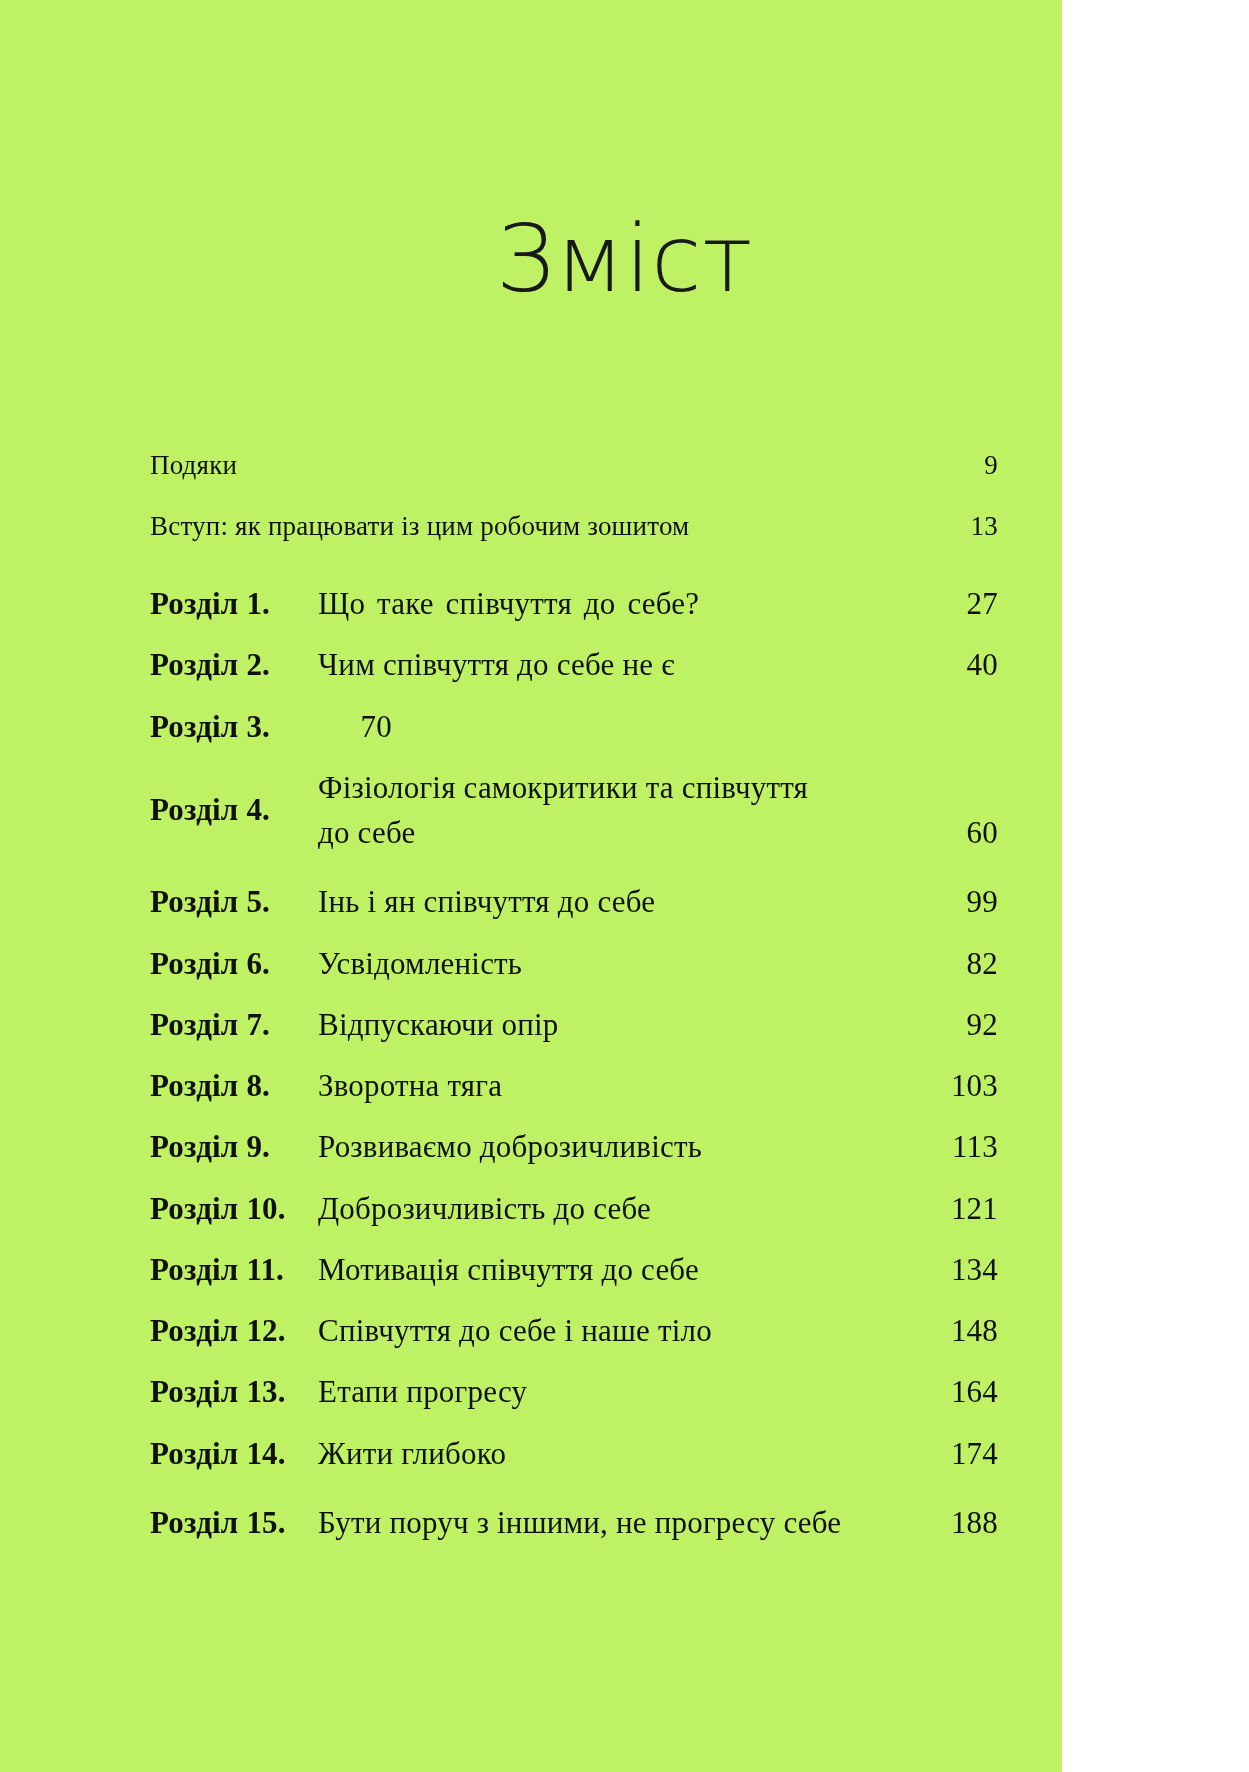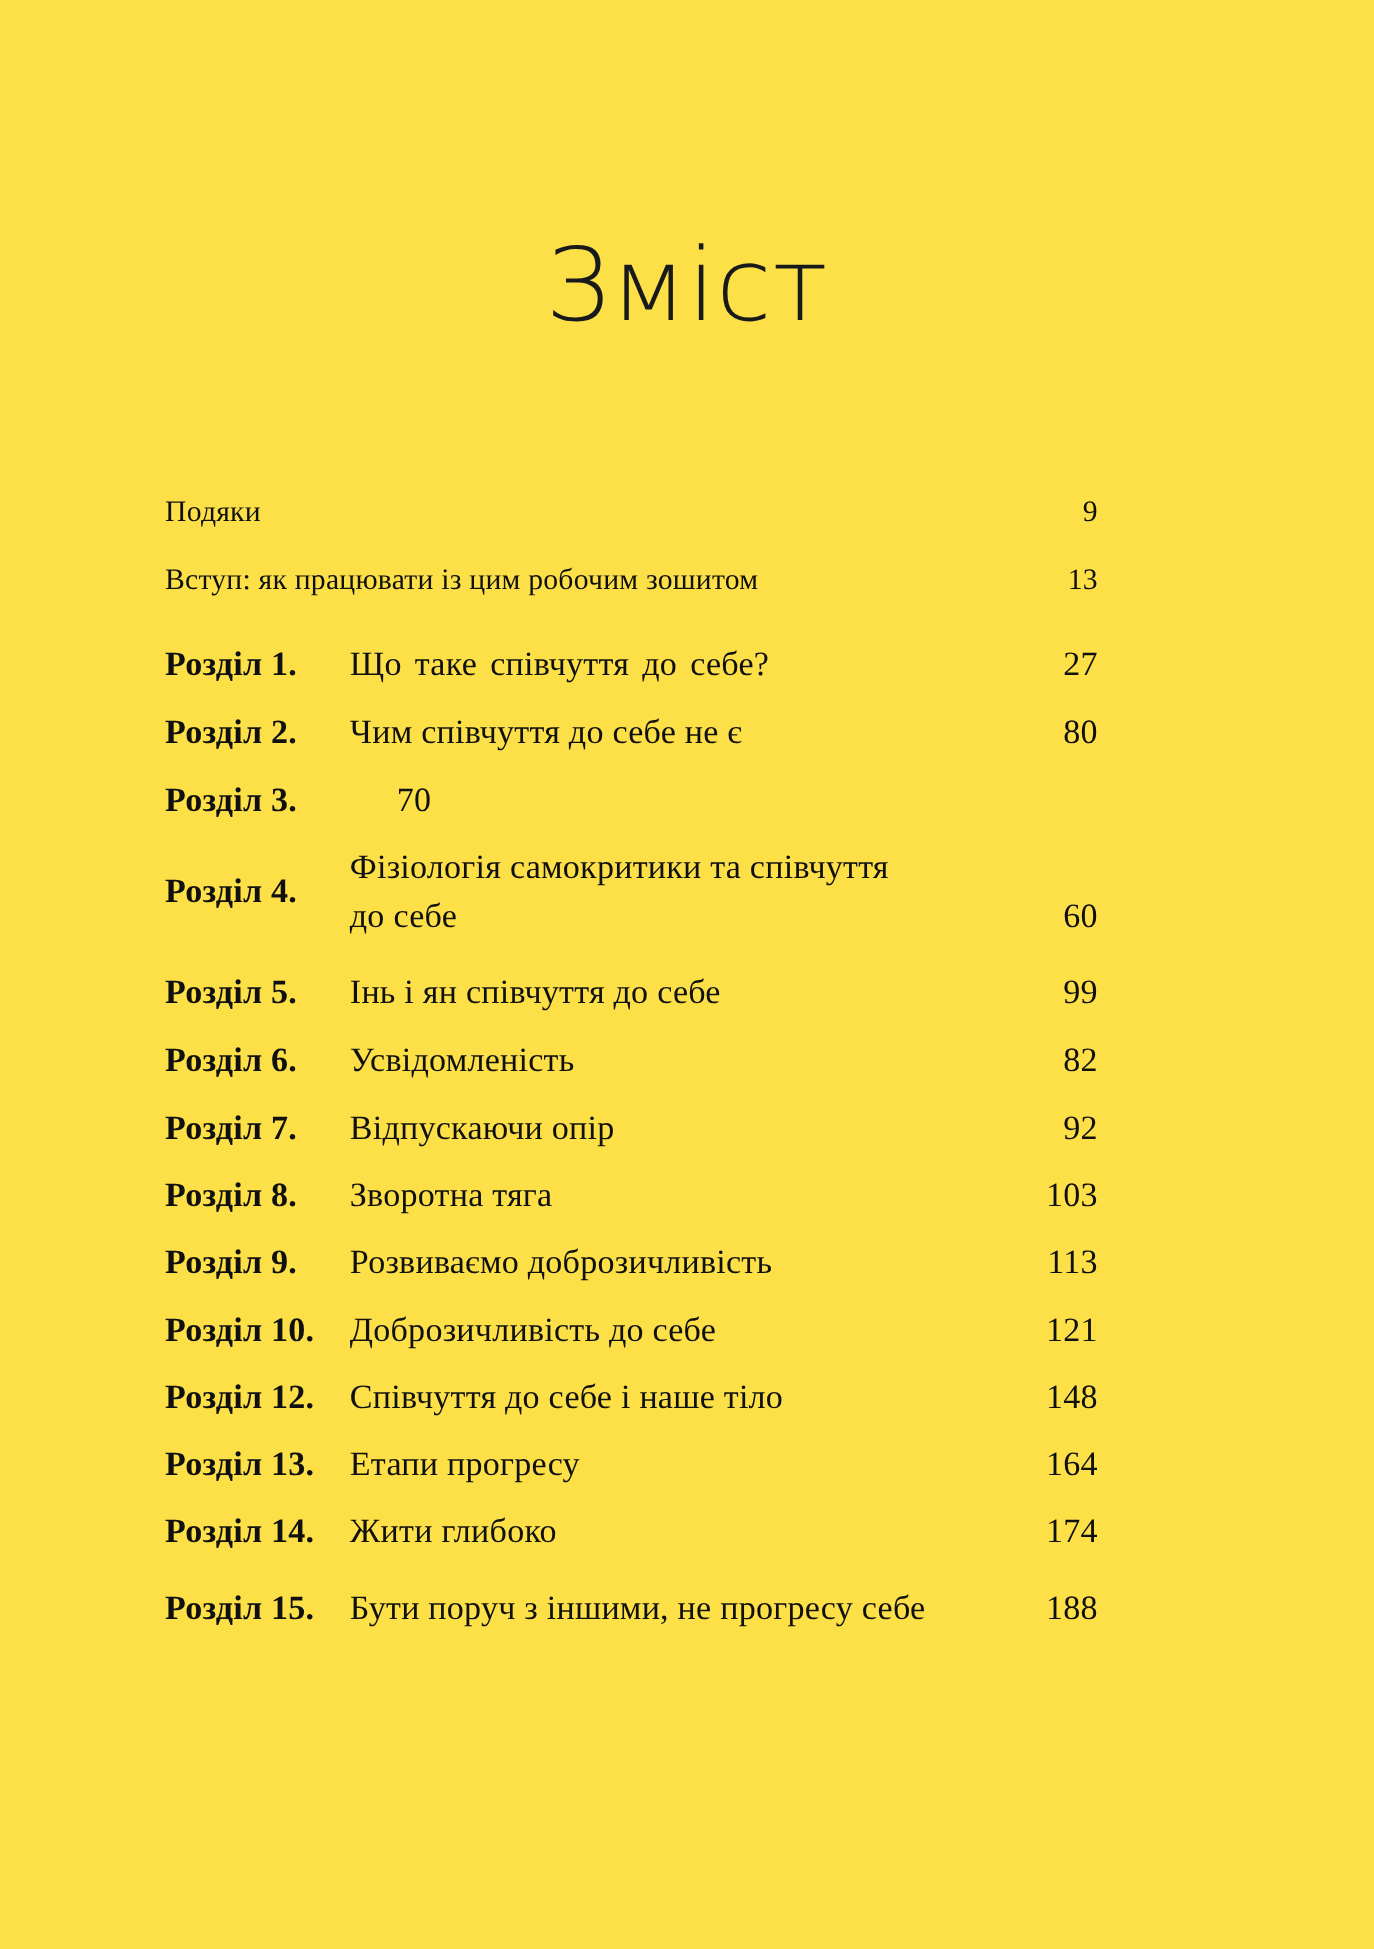--- a/index.html
+++ b/index.html
@@ -10,24 +10,24 @@
     width: 1249px;
     height: 1772px;
     background: #ffffff;
     font-family: "Liberation Serif", "DejaVu Serif", serif;
     color: #101010;
     overflow: hidden;
   }
 
   .page {
     position: relative;
-    width: 1249px;
+    width: 1062px;
     height: 1772px;
     box-sizing: border-box;
-    background: #fde047;
+    background: #bef264;
   }
 
   
   .toc-title {
     position: absolute;
     top: 152px;
     left: 0;
     width: 1249px;
     text-align: center;
     font-family: "DejaVu Sans", "Liberation Sans", sans-serif;
@@ -134,21 +134,21 @@
             <span class="ln">Що таке співчуття до себе?</span>
           </span>
         <span class="pagenum">27</span>
       </div>
 
       <div class="chap-row">
         <span class="chap-label">Розділ 2.</span>
         <span class="chap-title">
             <span class="ln">Чим співчуття до себе не є</span>
           </span>
-        <span class="pagenum">80</span>
+        <span class="pagenum">40</span>
       </div>
 
       <div class="chap-row">
         <span class="chap-label">Розділ 3.</span>
         <span class="pagenum">70</span>
       </div>
 
       <div class="chap-row gap-after">
         <span class="chap-label">Розділ 4.</span>
         <span class="chap-title">
@@ -199,20 +199,27 @@
       </div>
 
       <div class="chap-row">
         <span class="chap-label">Розділ 10.</span>
         <span class="chap-title">
             <span class="ln">Доброзичливість до себе</span>
           </span>
         <span class="pagenum">121</span>
       </div>
 
+      <div class="chap-row">
+        <span class="chap-label">Розділ 11.</span>
+        <span class="chap-title">
+            <span class="ln">Мотивація співчуття до себе</span>
+          </span>
+        <span class="pagenum">134</span>
+      </div>
 
       <div class="chap-row">
         <span class="chap-label">Розділ 12.</span>
         <span class="chap-title">
             <span class="ln">Співчуття до себе і наше тіло</span>
           </span>
         <span class="pagenum">148</span>
       </div>
 
       <div class="chap-row">

